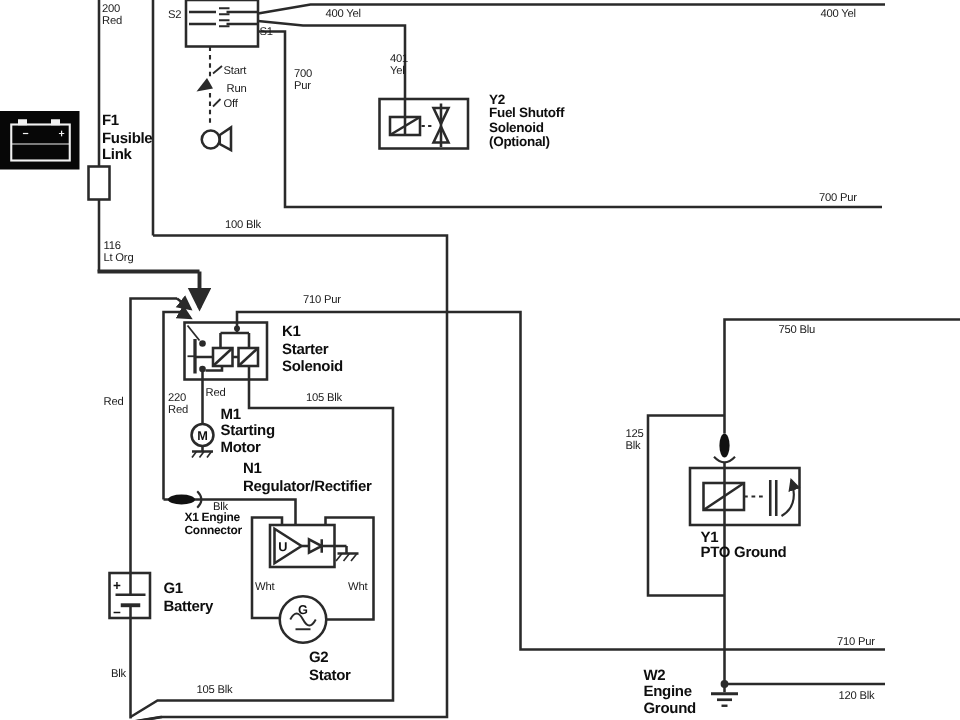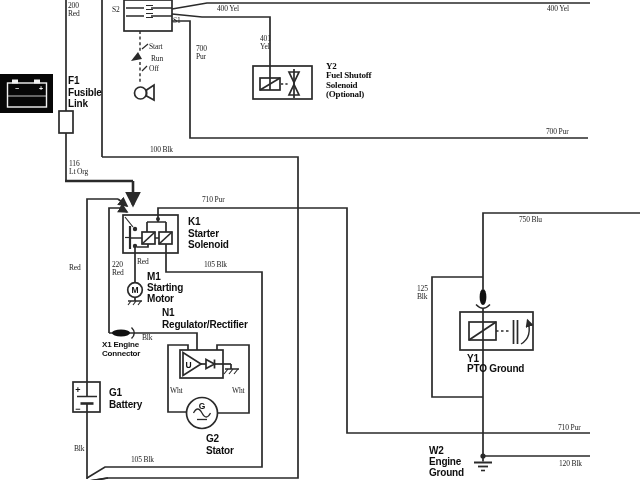--- a/index.html
+++ b/index.html
@@ -1,23 +1,23 @@
 <!DOCTYPE html>
 <html><head>
 <meta charset="utf-8">
 <style>
   html,body{margin:0;padding:0;background:#fff;}
   .stage{position:relative;width:640px;height:480px;background:#fff;overflow:hidden;
          font-family:"Liberation Sans", sans-serif;}
   .stage svg{position:absolute;left:0;top:0;}
   .lbl{position:absolute;white-space:pre-line;color:#1c1c1c;}
-  .wl{font-size:7.5px;line-height:8px;letter-spacing:-0.15px;font-family:Liberation Serif, serif;}
+  .wl{font-size:7.5px;line-height:8px;letter-spacing:-0.15px;}
   .cl{font-size:10px;line-height:11.5px;font-weight:bold;color:#0e0e0e;letter-spacing:-0.2px;}
-  .cl-sm{font-size:9px;line-height:9.4px;font-family:Liberation Serif, serif;}
-  .cl-xs{font-size:8px;line-height:8.6px;}
+  .cl-sm{font-size:9px;line-height:9.4px;}
+  .cl-xs{font-size:8px;line-height:8.6px;margin-left:21px;}
   .lh10{line-height:10px;}
   .lh11{line-height:11px;}
   text{font-family:"Liberation Sans", sans-serif;}
 </style>
 </head>
 <body>
 
 <div class="stage">
 
 <svg width="640" height="480" viewBox="0 0 640 480">

